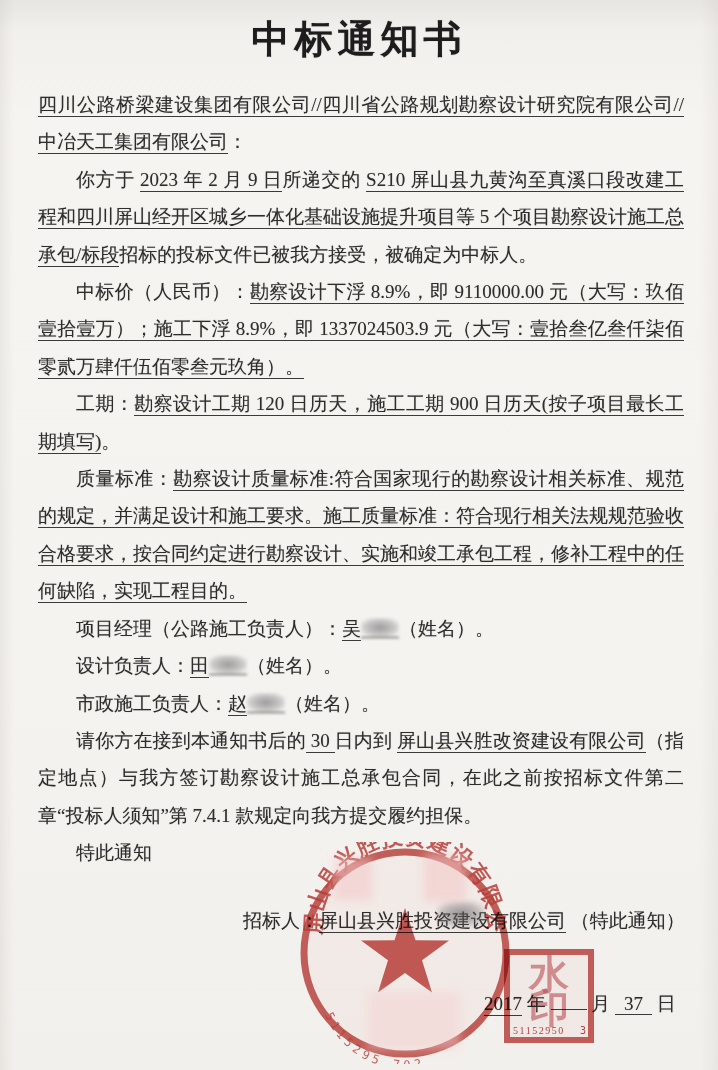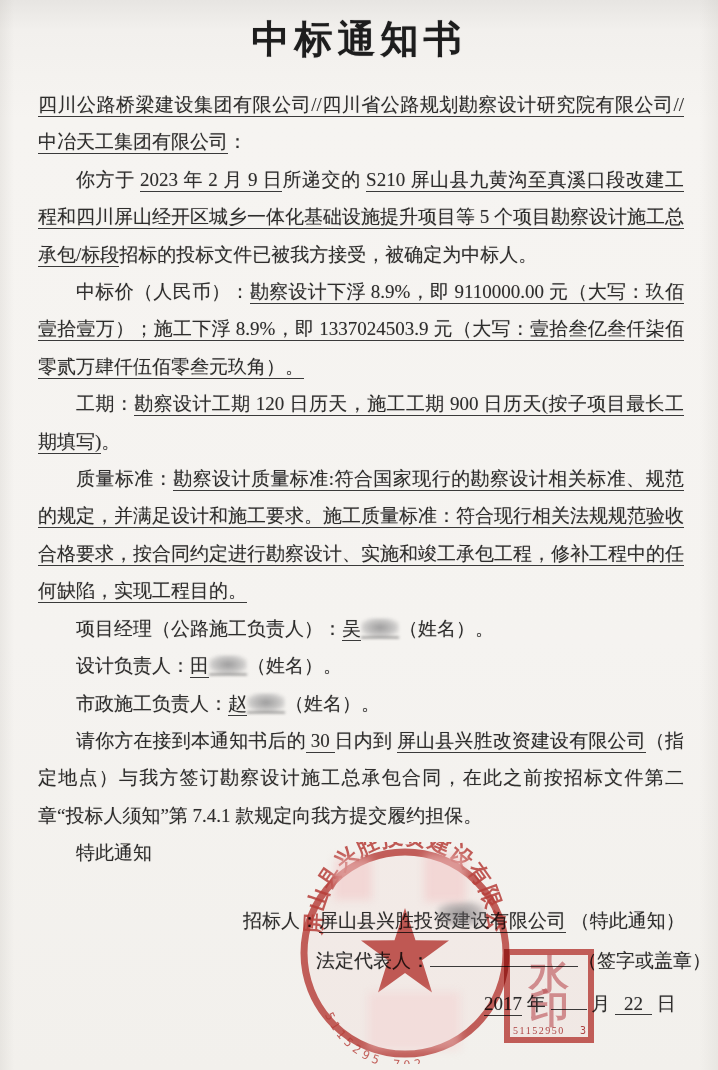--- a/index.html
+++ b/index.html
@@ -94,30 +94,27 @@
       <p class="indent"><span>市政施工负责人：</span><span class="u">赵</span><span class="u redact"></span><span>（姓名）。</span></p>
       <p class="indent"><span>请你方在接到本通知书后的</span><span class="u"> 30 </span><span>日内到 </span><span class="u">屏山县兴胜改资建设有限公司</span><span>（指定地点）与我方签订勘察设计施工总承包合同，在此之前按招标文件第二章“投标人须知”第 7.4.1 款规定向我方提交履约担保。</span></p>
       <p class="indent"><span>特此通知</span></p>
     </div>
 
   <div class="sig-line" style="left:243px;top:908px;">
     <span>招标人：</span><span class="u">屏山县兴胜投资建设有限公司</span>
     <span>（特此通知）</span>
   </div>
 
-  <div class="sig-line" style="left:316px;top:947px;">
-    <span>法定代表人：</span><span class="blank rep"></span><span>（签字或盖章）</span>
-  </div>
 
   <div class="sig-line" style="left:484px;top:990px;">
     <span class="u">2017</span>
     <span>年</span>
     <span class="blank month"></span>
     <span>月</span>
-    <span class="u pad-u">22</span>
+    <span class="u pad-u">37</span>
     <span>日</span>
   </div>
 
   <div class="smudge-gray"></div>
 
   <svg class="seal-round" viewBox="0 0 222 222">
     <circle cx="111" cy="111" r="101" fill="rgba(235,180,180,0.10)" stroke="rgba(186,48,43,0.82)" stroke-width="7"></circle>
     <path id="arcTop" d="M 28,99 A 84,84 0 1 1 194,99" fill="none"></path>
     <path id="arcBottom" d="M 25,141 A 86,86 0 0 0 197,141" fill="none"></path>
     <text font-size="22" font-weight="700" fill="rgba(186,48,43,0.85)" letter-spacing="1" font-family="Liberation Serif, serif">

